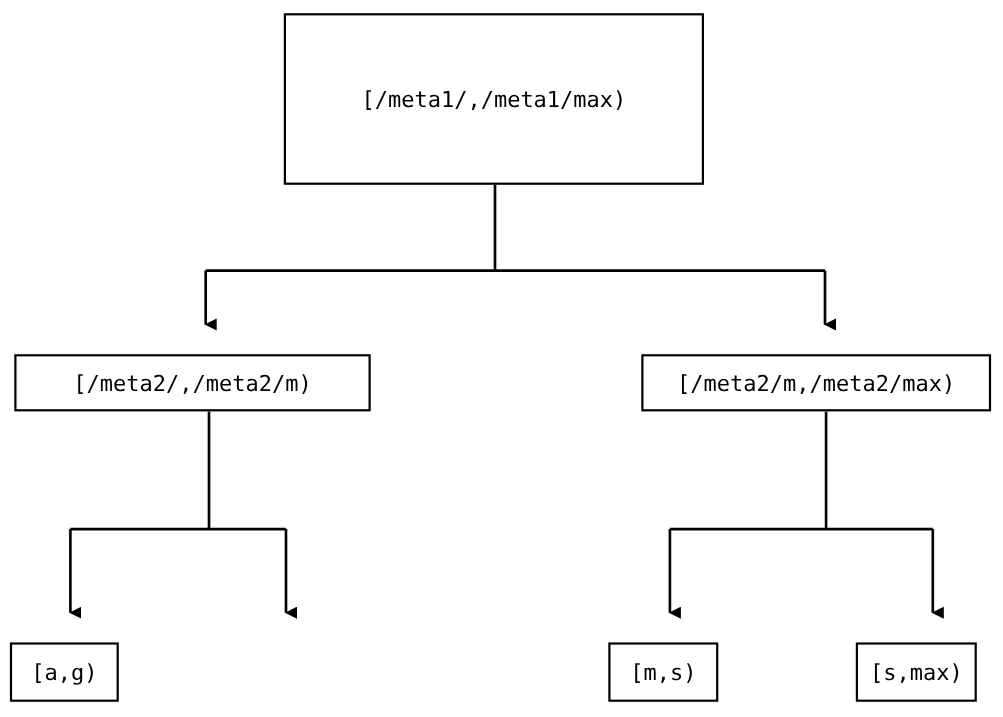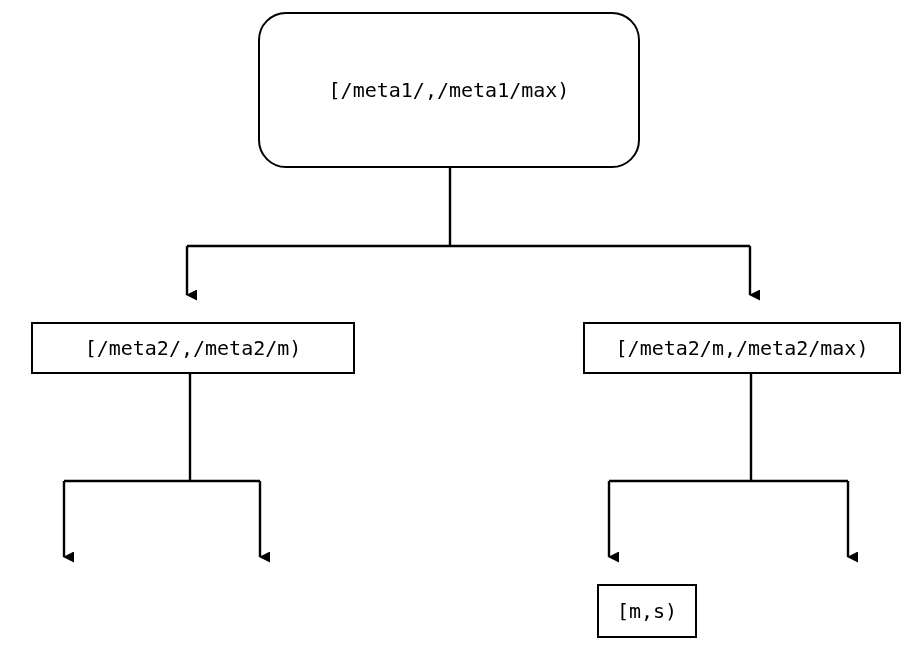--- a/index.html
+++ b/index.html
@@ -39,25 +39,24 @@
     display: block;
     line-height: 1;
   }
   
   #node-root {
     left: 258px;
     top: 12px;
     width: 382px;
     height: 156px;
     font-size: 20px;
-    border-radius: 28px;
   }
   
   #node-mid-left {
-    left: 31px;
+    left: 13px;
     top: 322px;
     width: 324px;
     height: 52px;
     font-size: 20px;
   }
   #node-mid-right {
     left: 583px;
     top: 322px;
     width: 318px;
     height: 52px;
@@ -78,21 +77,20 @@
     width: 99px;
     height: 54px;
     font-size: 20px;
   }
   #node-leaf-ms {
     left: 553px;
     top: 584px;
     width: 100px;
     height: 54px;
     font-size: 20px;
-    margin-left: 44px;
   }
   #node-leaf-smax {
     left: 778px;
     top: 584px;
     width: 110px;
     height: 54px;
     font-size: 20px;
   }
 </style>
 </head>
@@ -152,20 +150,26 @@
   </div>
 
   <div class="node" id="node-mid-left">
     <span class="node-label">[/meta2/,/meta2/m)</span>
   </div>
 
   <div class="node" id="node-mid-right">
     <span class="node-label">[/meta2/m,/meta2/max)</span>
   </div>
 
+  <div class="node" id="node-leaf-ag">
+    <span class="node-label">[a,g)</span>
+  </div>
 
 
   <div class="node" id="node-leaf-ms">
     <span class="node-label">[m,s)</span>
   </div>
 
+  <div class="node" id="node-leaf-smax">
+    <span class="node-label">[s,max)</span>
+  </div>
 
 </div>
 
 </body></html>

